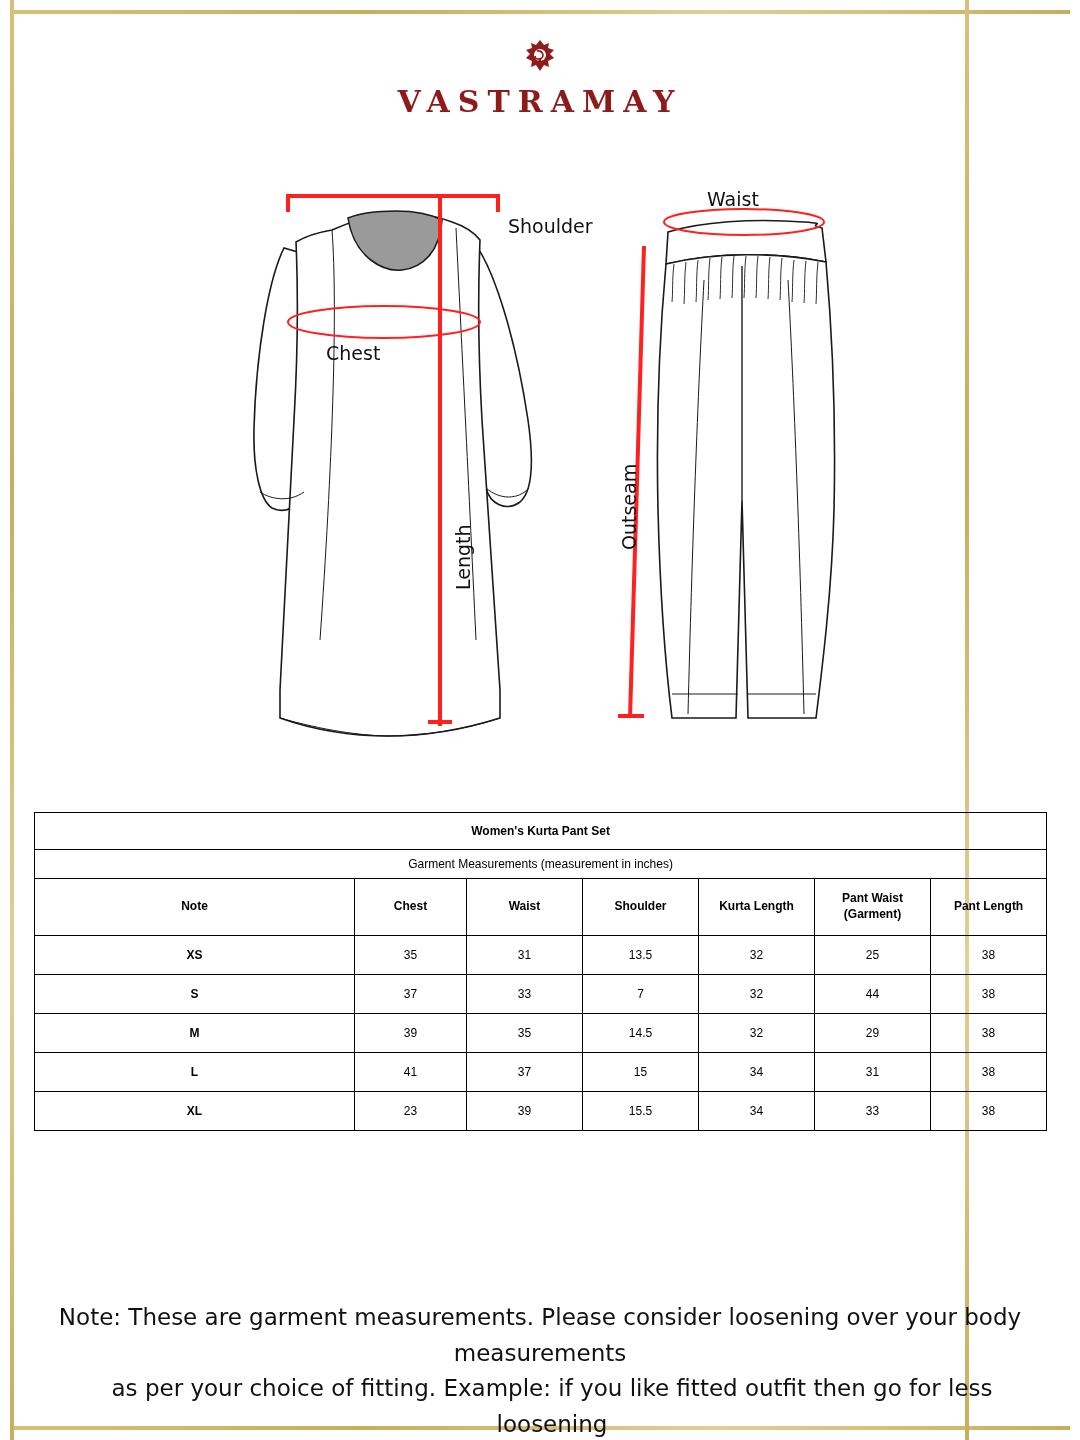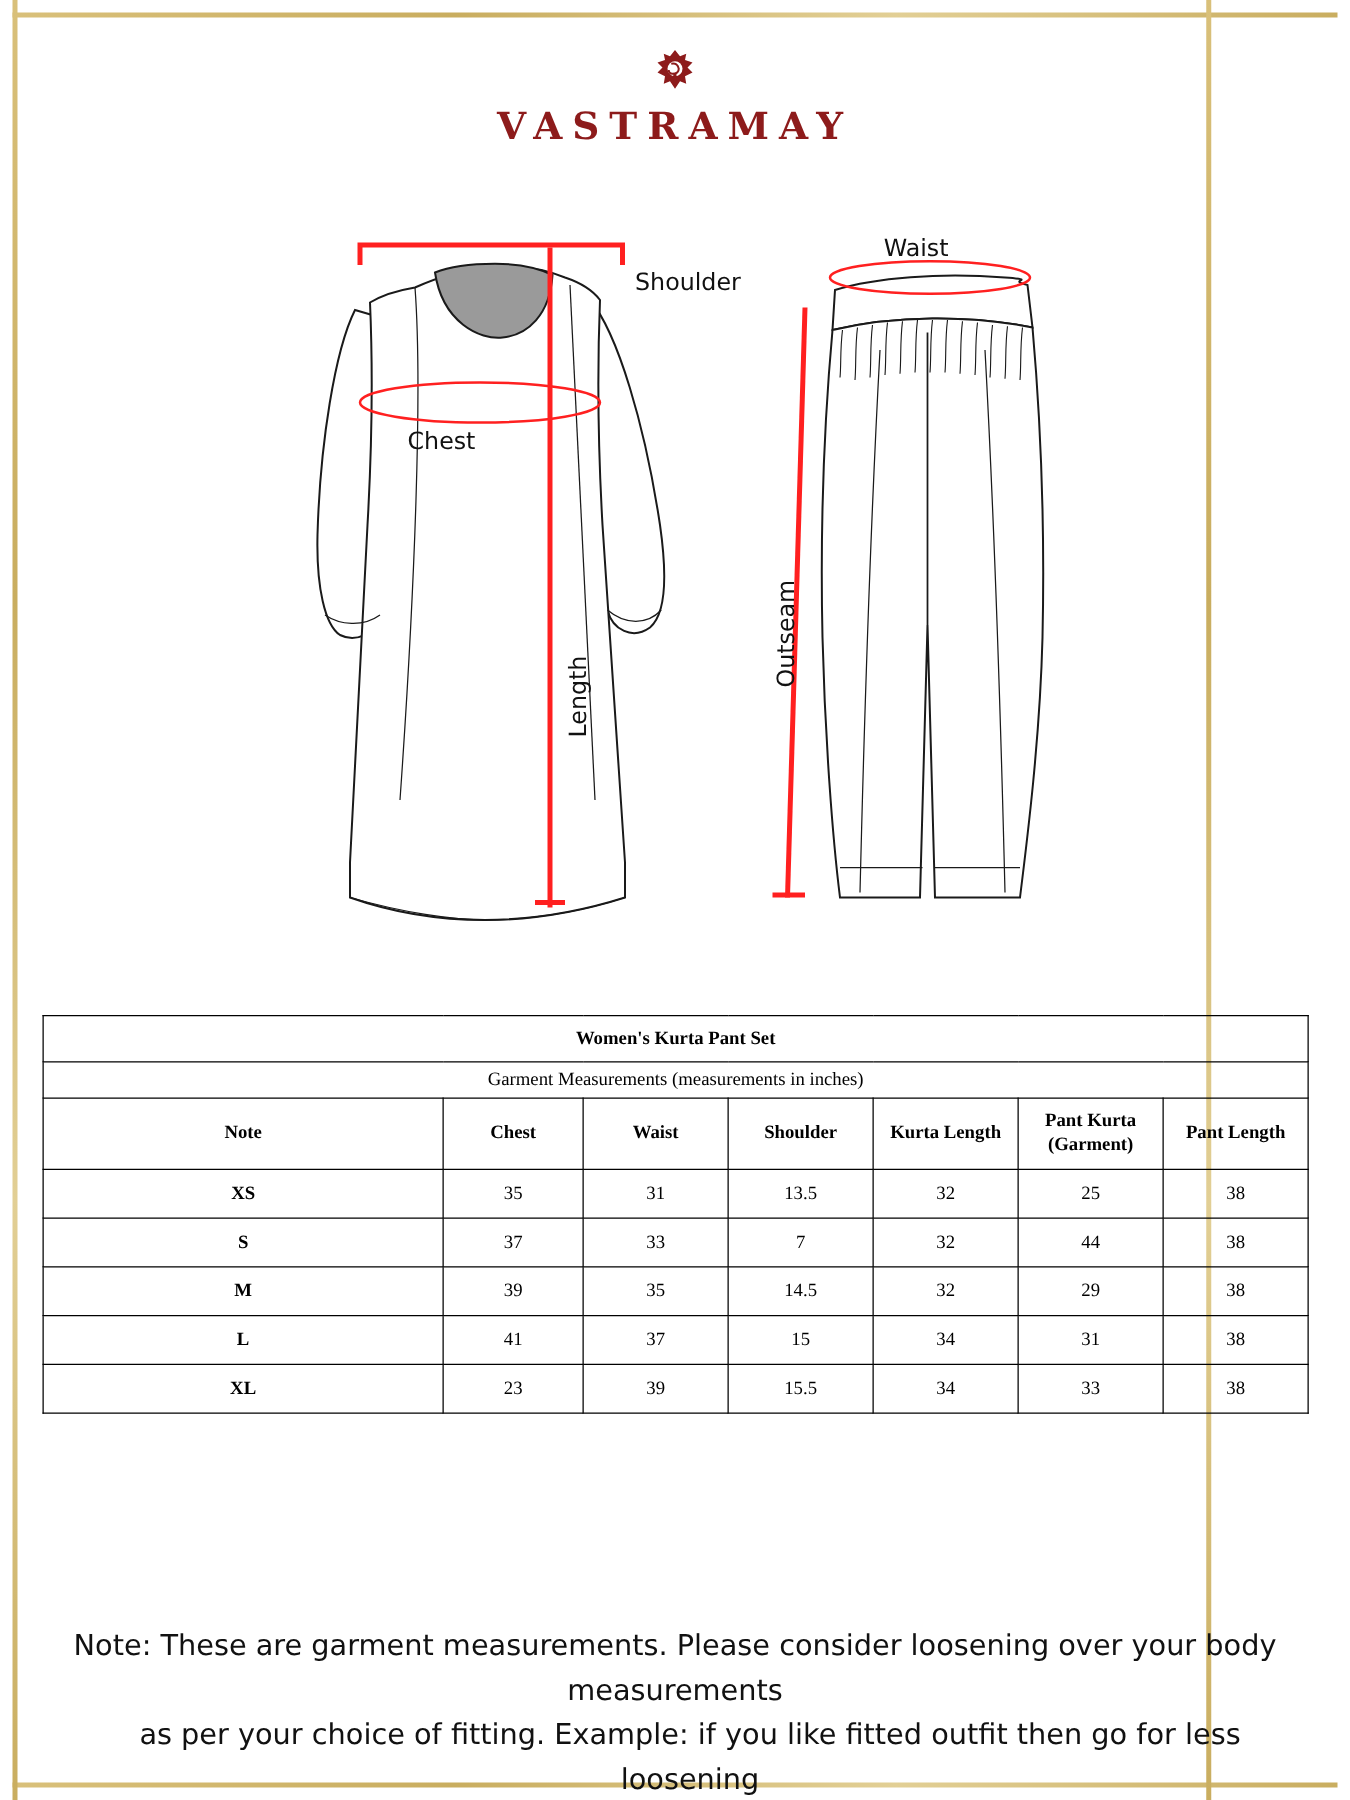--- a/index.html
+++ b/index.html
@@ -92,22 +92,22 @@
   }
   table.size-table {
     border-collapse: collapse;
     width: 1012px;
     table-layout: fixed;
   }
   table.size-table td, table.size-table th {
     border: 1px solid #000;
     text-align: center;
     color: #000;
-    font-size: 15px;
-    font-family: Liberation Serif, serif;
+    font-size: 12px;
+    font-family: Liberation Sans, sans-serif;
     padding: 0;
   }
   .tbl-title {
     font-weight: 700;
     font-size: 19px;
     height: 36px;
   }
   .tbl-sub {
     font-size: 15px;
     height: 28px;
@@ -256,30 +256,30 @@
         <col style="width:116px">
         <col style="width:116px">
         <col style="width:116px">
         <col style="width:116px">
       </colgroup>
       <tbody>
         <tr>
           <td class="tbl-title" colspan="7">Women's Kurta Pant Set</td>
         </tr>
         <tr>
-          <td class="tbl-sub" colspan="7">Garment Measurements (measurements in inches)</td>
+          <td class="tbl-sub" colspan="7">Garment Measurements (measurement in inches)</td>
         </tr>
         <tr class="tbl-head">
           <td>Note</td>
           <td>Chest</td>
           <td>Waist</td>
           <td>Shoulder</td>
           <td>Kurta Length</td>
           <td>
-            <div>Pant Kurta</div>
+            <div>Pant Waist</div>
             <div>(Garment)</div>
           </td>
           <td>Pant Length</td>
         </tr>
 
         <tr class="tbl-body">
           <td class="size-cell">XS</td>
           <td>35</td>
           <td>31</td>
           <td>13.5</td>

